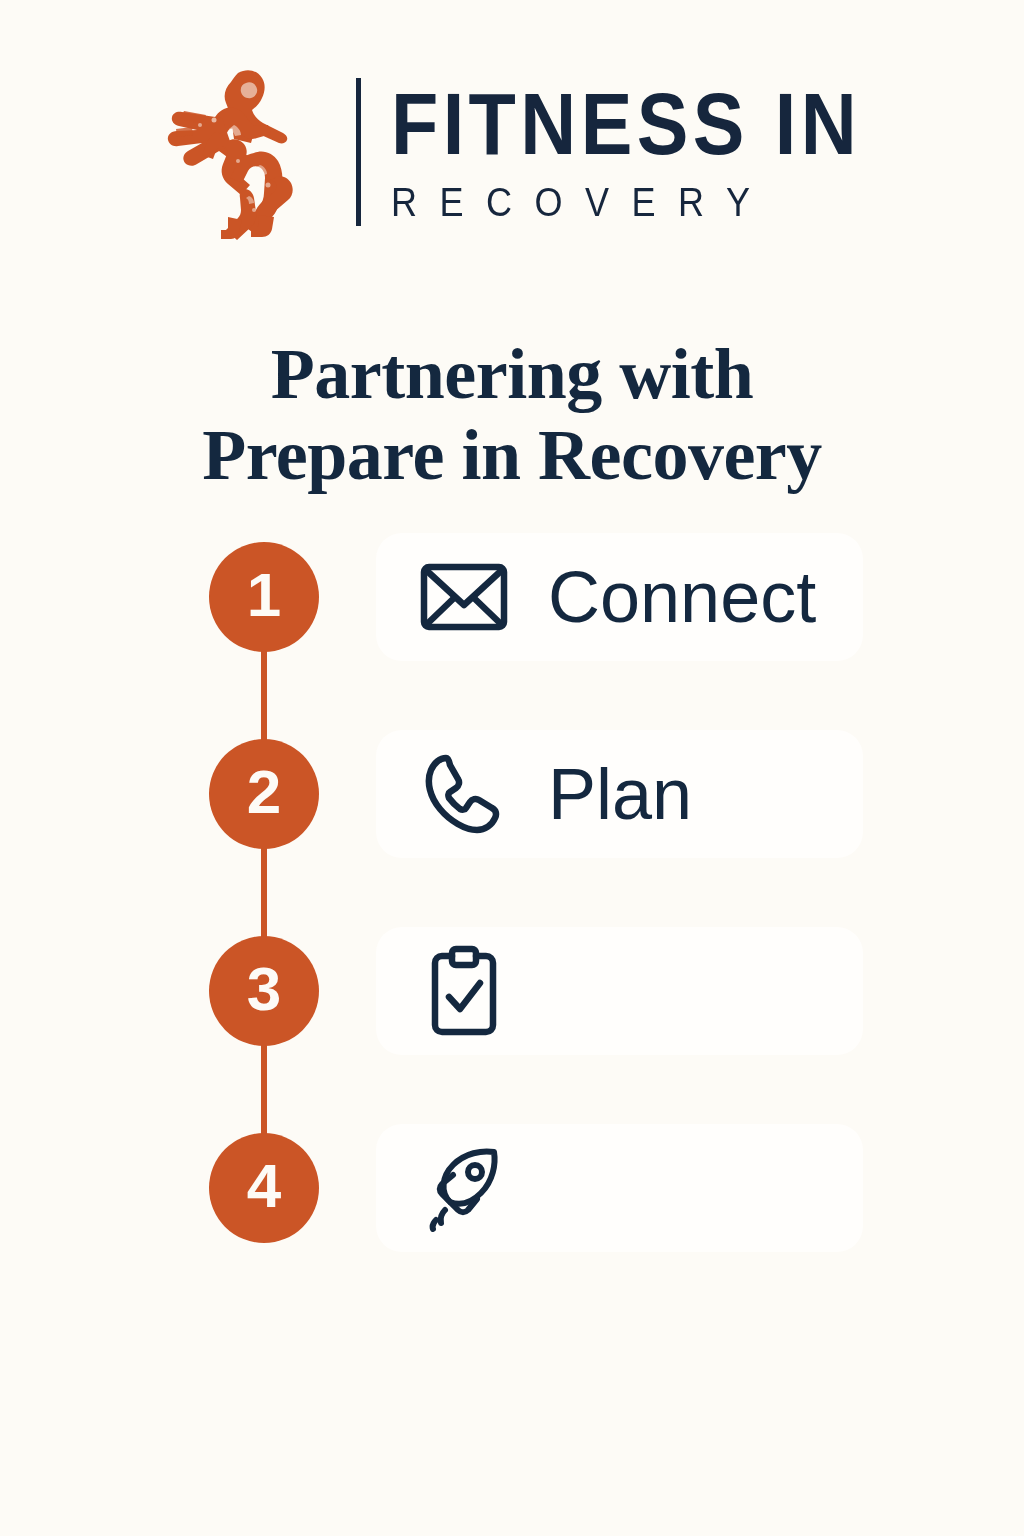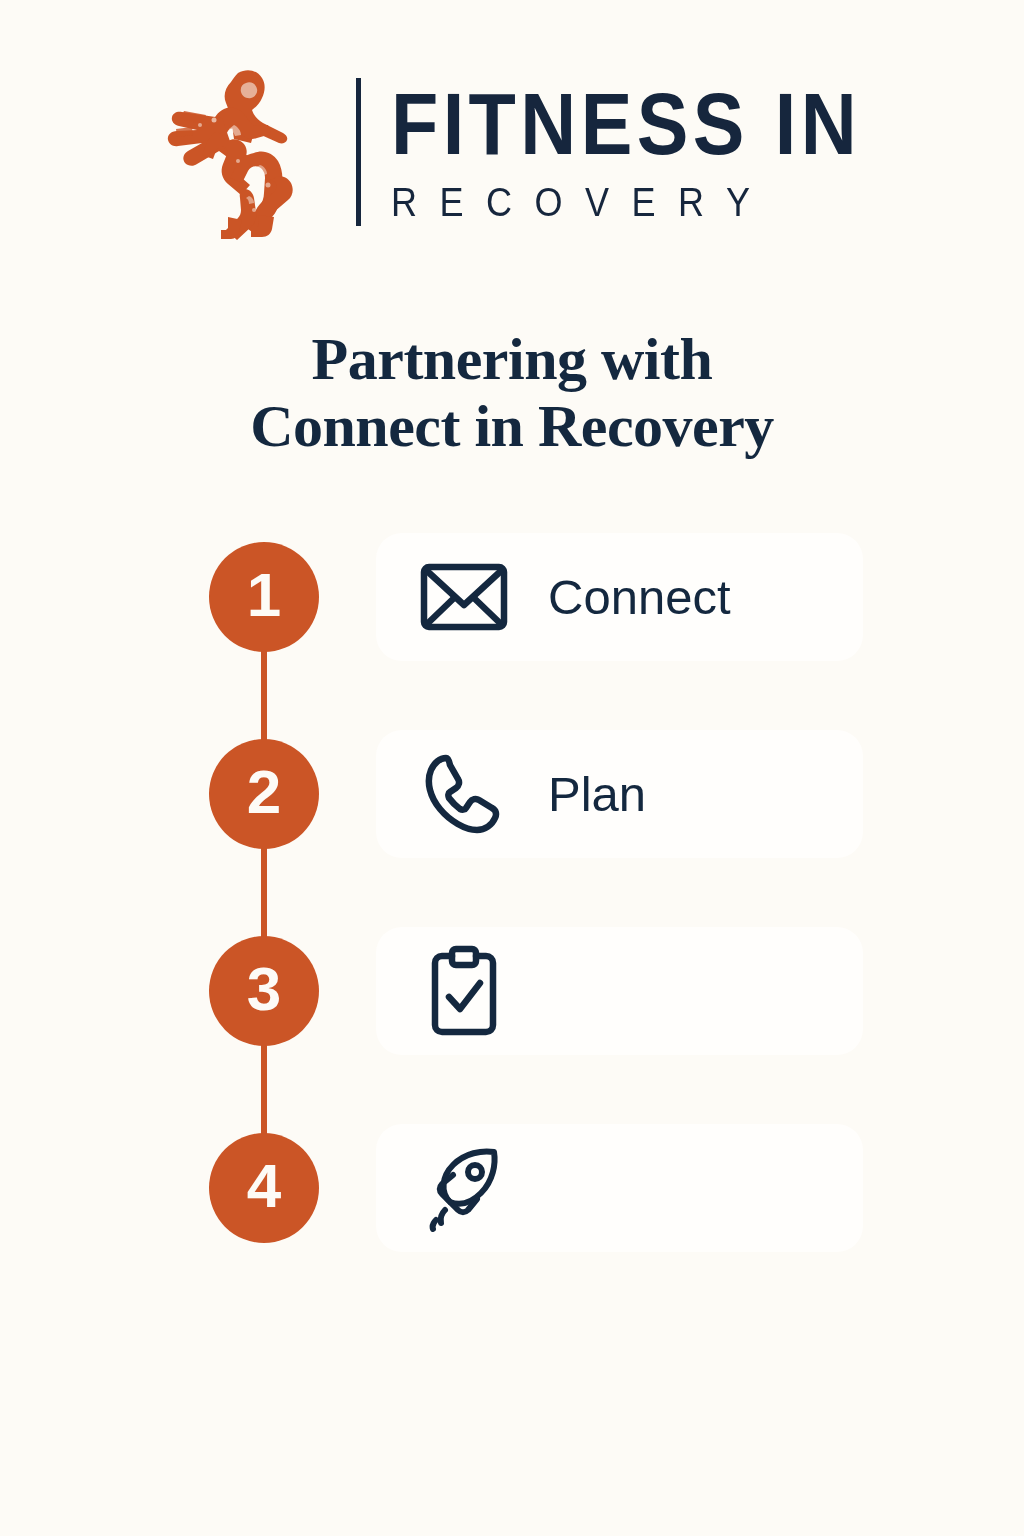--- a/index.html
+++ b/index.html
@@ -77,21 +77,21 @@
 
   
   .headline {
     position: absolute;
     left: 0;
     top: 286px;
     width: 1024px;
     text-align: center;
     font-family: "Liberation Serif", "DejaVu Serif", serif;
     font-weight: 700;
-    font-size: 60px;
+    font-size: 72px;
     line-height: 1.12;
     color: #14283f;
     letter-spacing: -0.5px;
   }
   .headline-line {
     display: block;
     white-space: nowrap;
   }
 
   
@@ -161,21 +161,21 @@
     flex: 0 0 92px;
     display: flex;
     align-items: center;
     justify-content: center;
   }
   .step-icon svg {
     display: block;
   }
   .step-label {
     font-family: "Liberation Sans", sans-serif;
-    font-size: 49px;
+    font-size: 72px;
     font-weight: 500;
     color: #14283f;
     margin-left: 38px;
     line-height: 1;
     white-space: nowrap;
   }
 </style>
 </head>
 <body>
 
@@ -208,21 +208,21 @@
     </svg>
     <div class="logo-divider"></div>
     <div class="logo-words">
       <div class="logo-line1">FITNESS IN</div>
       <div class="logo-line2">RECOVERY</div>
     </div>
   </div>
 
   <h1 class="headline">
     <span class="headline-line">Partnering with</span>
-    <span class="headline-line">Connect in Recovery</span>
+    <span class="headline-line">Prepare in Recovery</span>
   </h1>
 
   <div class="timeline">
 
     <div class="rail"></div>
 
     <div class="step step-1">
       <div class="step-circle">1</div>
       <div class="step-card">
         <span class="step-icon">

